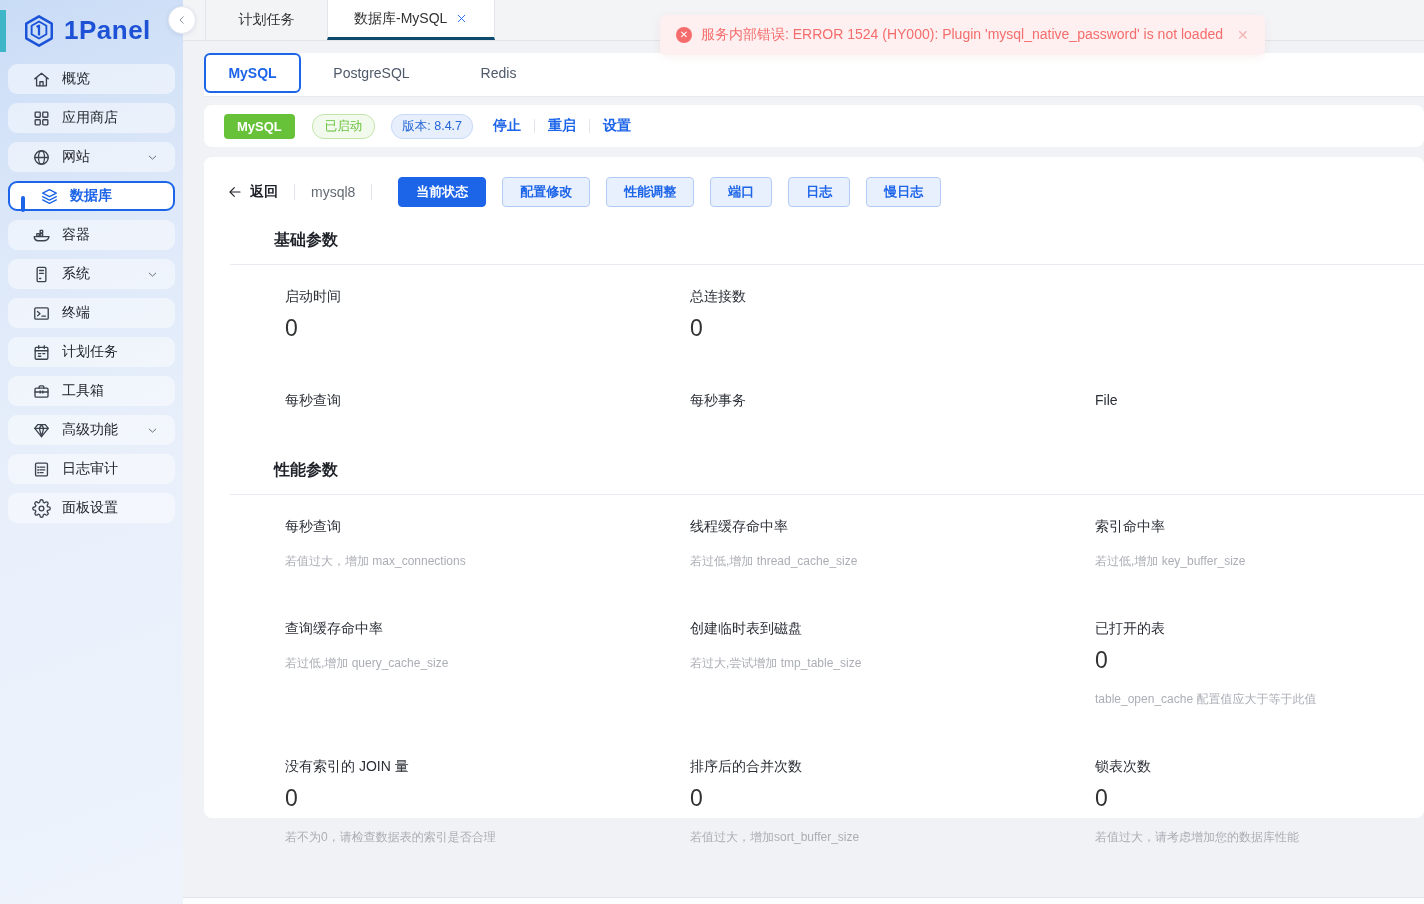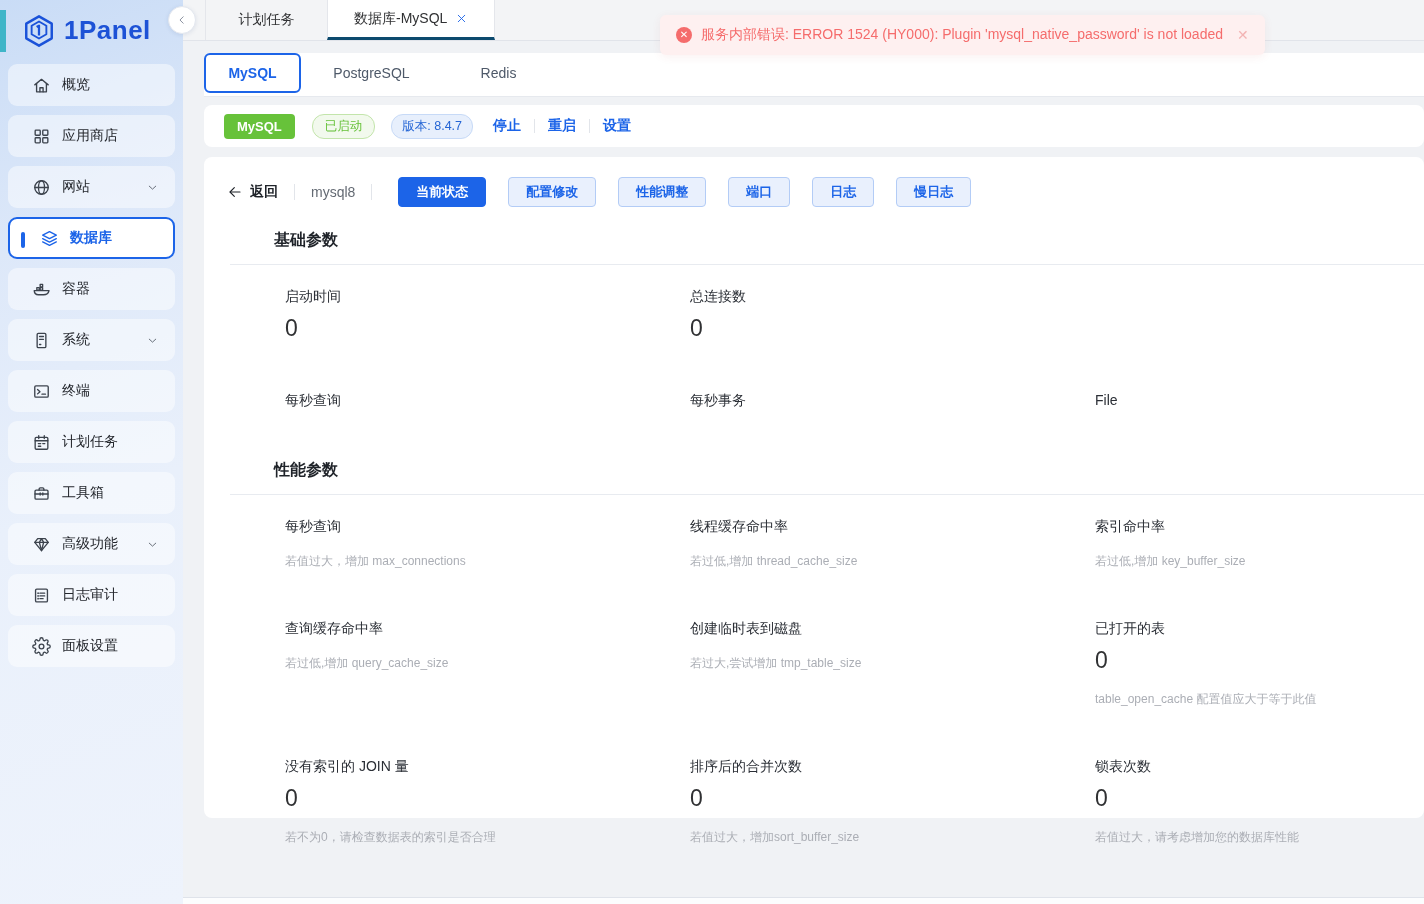--- a/index.html
+++ b/index.html
@@ -7,21 +7,21 @@
   body { font-family:"Liberation Sans","DejaVu Sans",sans-serif; background:#f0f2f5; position:relative; color:#1f2329; }
 
   
   .sidebar { position:absolute; left:0; top:0; width:183px; height:904px;
     background:linear-gradient(160deg,#c9dcf6 0%,#dde8f9 26%,#e9f0fb 55%,#eef3fc 100%); z-index:2; }
   .accent-strip { position:absolute; left:0; top:10px; width:6px; height:42px; background:#3fb5c8; }
   .logo-row { display:flex; align-items:center; gap:8px; padding:13px 0 0 22px; height:48px; }
   .logo-mark { width:34px; height:34px; color:#1a52d9; }
   .logo-text { font-size:26px; font-weight:800; color:#1d52d6; letter-spacing:.5px; }
   .side-nav { margin-top:16px; padding:0 8px; display:flex; flex-direction:column; gap:9px; }
-  .nav-item { position:relative; height:42px; border-radius:9px; background:rgba(255,255,255,.48);
+  .nav-item { position:relative; height:30px; border-radius:9px; background:rgba(255,255,255,.48);
     display:flex; align-items:center; padding:0 14px 0 22px; cursor:pointer; border:2px solid transparent; }
   .nav-item .nicon { width:19px; height:19px; color:#3c434d; flex:0 0 19px; display:flex; }
   .nav-item .nlabel { margin-left:11px; font-size:14px; color:#23262c; }
   .nav-item .chev { margin-left:auto; width:13px; height:13px; color:#5c636e; display:flex; }
   .nav-item.active { background:#ffffff; border-color:#1c64e8; }
   .nav-item.active .nicon, .nav-item.active .nlabel { color:#1c64e8; }
   .nav-item.active .nlabel { font-weight:700; }
   .active-bar { position:absolute; left:11px; top:13px; width:4px; height:16px; border-radius:2px; background:#1c64e8; }
   .nav-item.active .nicon { margin-left:8px; }
   svg.sicon { width:100%; height:100%; fill:none; stroke:currentColor; stroke-width:1.7; stroke-linecap:round; stroke-linejoin:round; }
@@ -63,21 +63,21 @@
   .link-btn { color:#1c64e8; font-size:14px; font-weight:700; cursor:pointer; }
   .vdiv { width:1px; height:14px; background:#e2e5ea; }
 
   .detail-card { margin-top:10px; height:661px; border-radius:8px; padding-top:20px; }
   .detail-head { display:flex; align-items:center; padding-left:23px; height:30px; }
   .back-btn { display:flex; align-items:center; gap:7px; cursor:pointer; color:#1f2329; }
   .back-btn svg { width:16px; height:16px; }
   .back-label { font-size:14px; font-weight:700; }
   .detail-head .vdiv { margin:0 16px; height:16px; }
   .instance-name { font-size:14px; color:#646a73; }
-  .nav-btns { display:flex; gap:22px; margin-left:26px;font-family:Liberation Mono, monospace; }
+  .nav-btns { display:flex; gap:16px; margin-left:26px;font-family:Liberation Mono, monospace; }
   .nav-btn { height:30px; padding:0 17px; display:flex; align-items:center; border-radius:4px; font-size:13px; font-weight:700;
     background:#e9f0fd; border:1px solid #b3ccf6; color:#1c64e8; cursor:pointer; }
   .nav-btn.active { background:#1c64e8; border-color:#1c64e8; color:#fff; }
 
   .section { margin-top:23px; }
   .sec-title { margin-left:70px; font-size:16px; font-weight:700; color:#1f2329; }
   .sec-divider { margin:13px 0 0 26px; border-top:1px solid #e8ebf0; }
   .field-grid { display:grid; grid-template-columns:405px 405px 1fr; margin:23px 0 0 81px; }
   .f-label { font-size:14px; color:#2b2f36; }
   .f-value { font-size:23px; color:#303133; margin-top:9px; }

